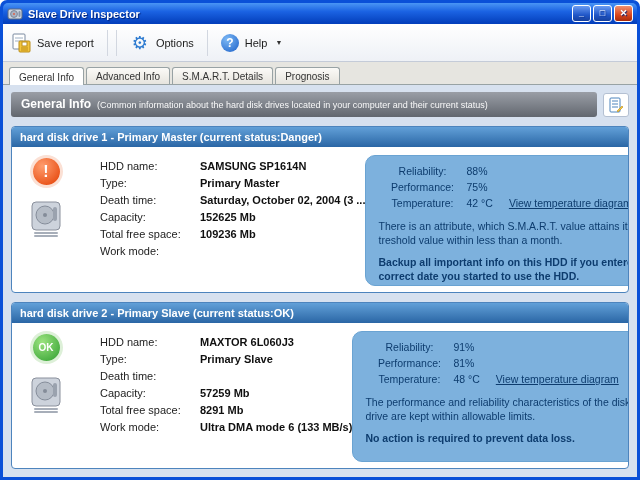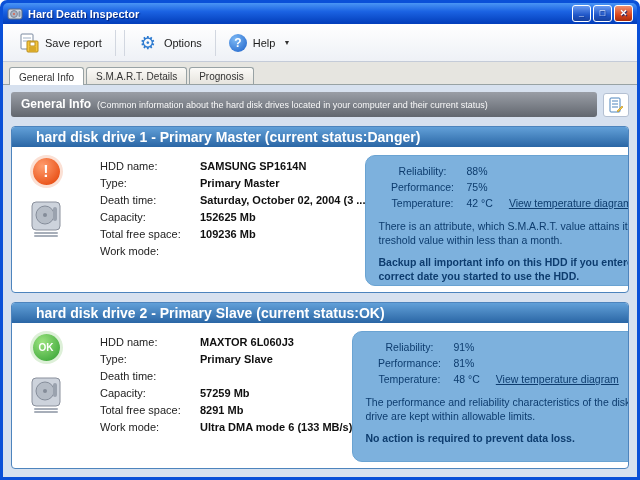--- a/index.html
+++ b/index.html
@@ -38,21 +38,21 @@
 
   
   .app-body { flex: 1; background: #d7e1ef; display: flex; flex-direction: column; overflow: hidden; }
 
   
   .toolbar {
     flex: 0 0 38px;
     background: linear-gradient(#ffffff, #eef1f6);
     border-bottom: 1px solid #c4cbd8;
     display: flex; align-items: center;
-    padding: 0 8px; gap: 2px;
+    padding: 0 0; gap: 2px;
   }
   .tb-btn {
     display: flex; align-items: center; gap: 6px;
     padding: 5px 8px; border-radius: 3px; cursor: pointer;
     color: #1c1c1c;
   }
   .tb-sep { width: 1px; height: 26px; background: #d2d7e0; margin: 0 3px; }
   .tb-icon { width: 20px; height: 20px; display: inline-flex; align-items: center; justify-content: center; }
   .gear-glyph { font-size: 18px; color: #2e7bd0; line-height: 20px; }
   .help-circle {
@@ -107,23 +107,23 @@
 
   
   .drive-panel {
     border: 1px solid #4d84bd; border-radius: 4px;
     background: #fff; overflow: hidden;
     margin-bottom: 9px;
   }
   .panel-header {
     height: 20px;
     background: linear-gradient(#62a0d8, #2a66a5);
-    color: #fff; font-weight: bold; font-size: 14px;
+    color: #fff; font-weight: bold; font-size: 11px;
     display: flex; align-items: center;
-    padding: 0 24px;
+    padding: 0 8px;
   }
   .panel-body { display: flex; padding: 8px 8px 6px; height: 145px; overflow: hidden; }
 
   .icon-col {
     flex: 0 0 52px;
     display: flex; flex-direction: column; align-items: center;
     gap: 16px; padding-top: 3px;
   }
   .status-circle {
     width: 27px; height: 27px; border-radius: 50%;
@@ -169,21 +169,21 @@
 
   <div class="titlebar">
     <span class="app-icon">
       <svg width="16" height="16" viewBox="0 0 16 16">
         <rect x="1" y="3" width="14" height="10" rx="2" fill="#cdd5e0" stroke="#5a6b85"></rect>
         <circle cx="7" cy="8" r="3.4" fill="#aab3c2" stroke="#7b8699"></circle>
         <circle cx="7" cy="8" r="0.9" fill="#e8573a"></circle>
         <rect x="11.5" y="5" width="2" height="6" rx="1" fill="#8b96a8"></rect>
       </svg>
     </span>
-    <span class="title-text">Hard Death Inspector</span>
+    <span class="title-text">Slave Drive Inspector</span>
     <span class="win-controls">
       <span class="win-btn">_</span>
       <span class="win-btn">□</span>
       <span class="win-btn close">✕</span>
     </span>
   </div>
 
   <div class="app-body">
 
     <div class="toolbar">
@@ -211,20 +211,21 @@
       <div class="tb-sep"></div>
       <div class="tb-btn">
         <span class="help-circle">?</span>
         <span>Help</span>
         <span class="caret">▼</span>
       </div>
     </div>
 
     <div class="tabstrip">
       <div class="tab active">General Info</div>
+      <div class="tab">Advanced Info</div>
       <div class="tab">S.M.A.R.T. Details</div>
       <div class="tab">Prognosis</div>
     </div>
 
     <div class="content">
 
       <div class="section-row">
         <div class="section-header">
           <span class="section-title">General Info</span>
           <span class="section-subtitle">(Common information about the hard disk drives located in your computer and their current status)</span>

